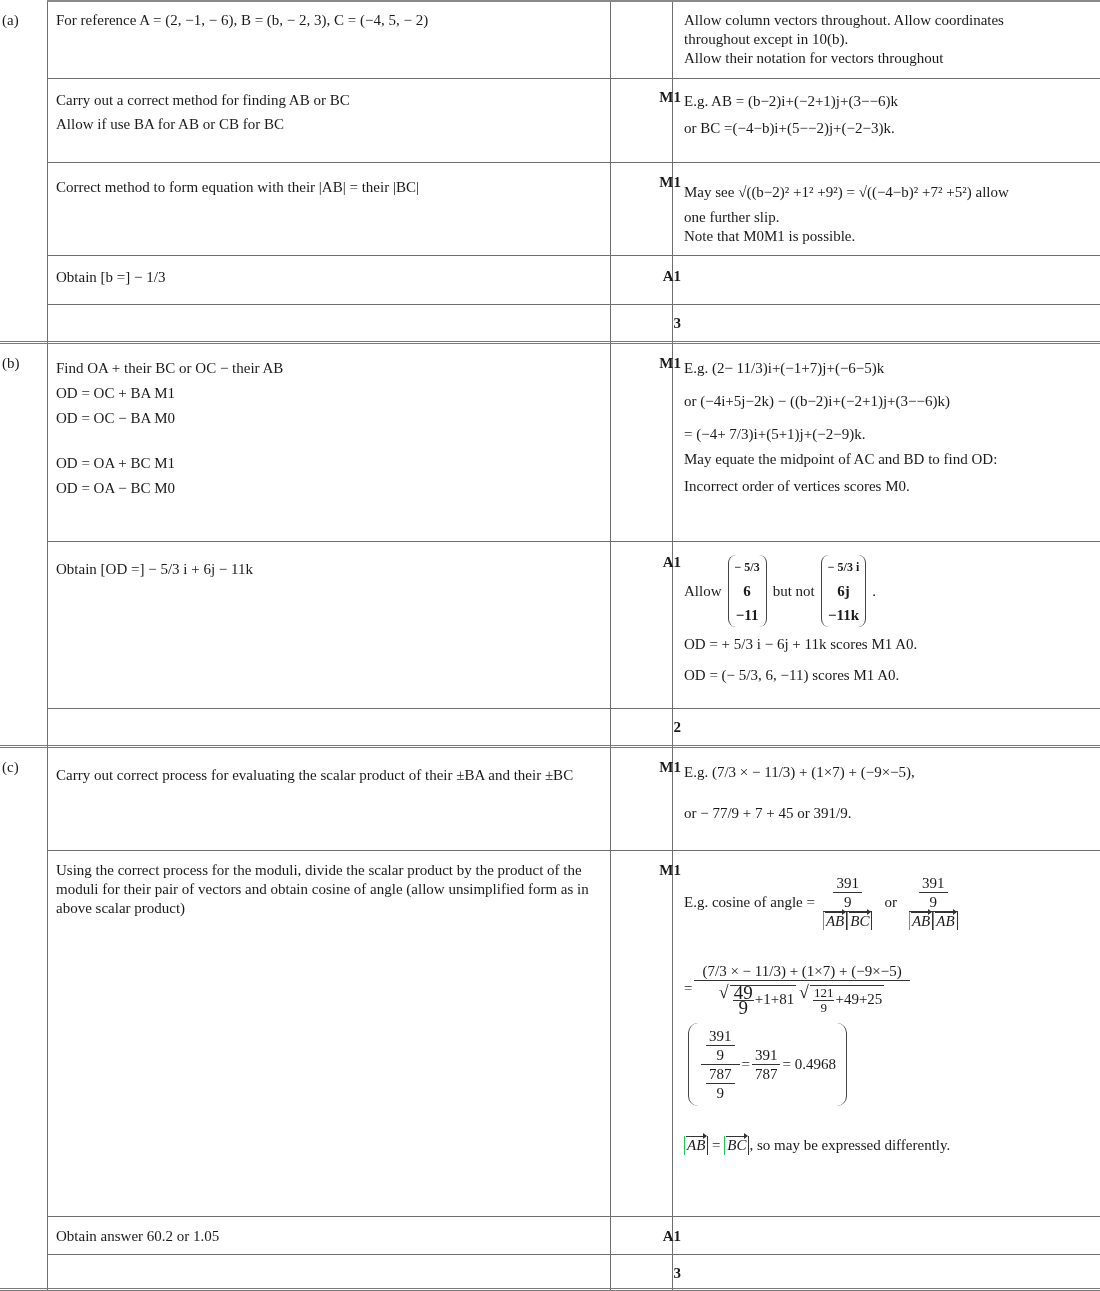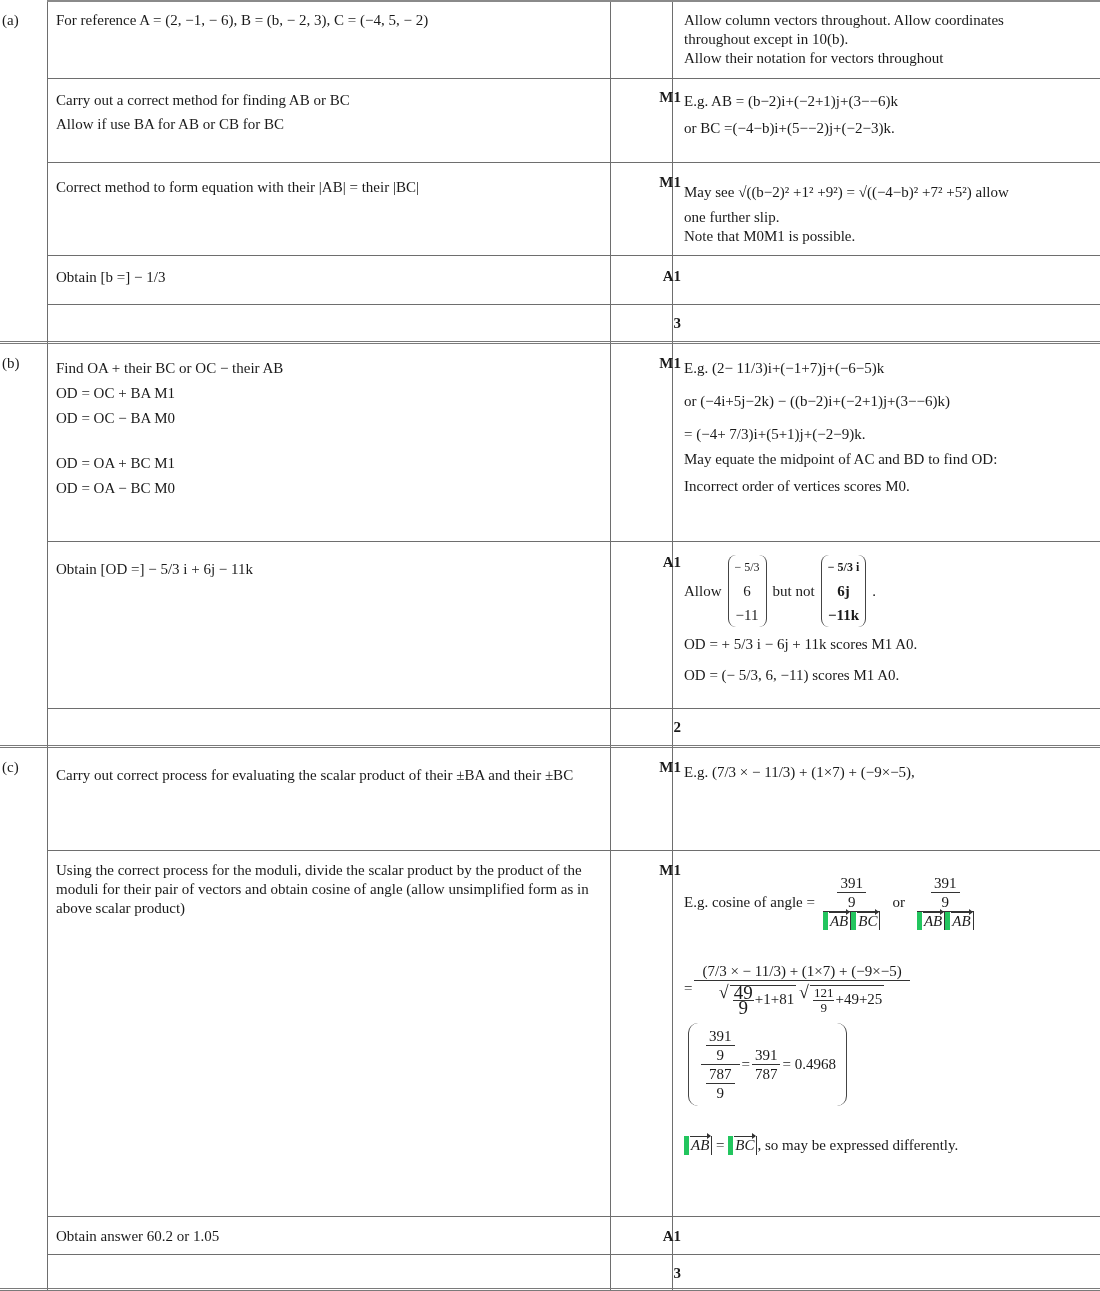--- a/index.html
+++ b/index.html
@@ -17,25 +17,25 @@
   .vec { position: relative; display: inline-block; font-style: italic; }
   .vec::before { content: ""; position: absolute; left: 1px; right: 1px; top: 0px; border-top: 1px solid #333; }
   .vec::after { content: ""; position: absolute; right: 0px; top: -3px; width: 0; height: 0;
                 border-left: 4px solid #333; border-top: 3px solid transparent; border-bottom: 3px solid transparent; }
   .frac { display: inline-block; vertical-align: middle; text-align: center; font-size: 10px; line-height: 10px; margin: 0 1px; }
   .frac > span { display: block; }
   .frac > span:first-child { border-bottom: 1px solid #333; padding: 0 1px; }
   .bigfrac { display: inline-block; vertical-align: middle; text-align: center; font-size: 15px; line-height: 18px; margin: 0 2px; }
   .bigfrac > span { display: block; }
   .bigfrac > span:first-child { border-bottom: 1px solid #333; padding: 0 3px; }
-  .abs { display: inline-block; border-left: 5px solid #22c55e; border-right: 1px solid #333; padding: 0 2px; font-style: italic; }
+  .abs { display: inline-block; border-left: 1px solid #22c55e; border-right: 1px solid #333; padding: 0 2px; font-style: italic; }
   .sqrt { display: inline-block; border-top: 1px solid #333; padding: 0 2px; position: relative; margin-left: 10px; }
   .sqrt::before { content: "√"; position: absolute; left: -11px; top: -3px; font-size: 18px; }
   .colvec { display: inline-flex; flex-direction: column; align-items: center; vertical-align: middle;
-            border-left: 1px solid #444; border-right: 1px solid #444; border-radius: 8px; padding: 0 6px; margin: 0 6px; line-height: 24px; }
+            border-left: 1px solid #444; border-right: 1px solid #444; border-radius: 8px; padding: 0 6px; margin: 0 6px; line-height: 24px; font-weight: bold; }
   .paren-box { display: inline-block; border-left: 1px solid #444; border-right: 1px solid #444; border-radius: 10px; padding: 4px 10px; }
   .line { display: block; white-space: nowrap; }
 </style>
 </head>
 <body>
 
 <div class="vline" style="left:47px; top:0; height:1291px;"></div>
 <div class="vline" style="left:610px; top:0; height:1291px;"></div>
 <div class="vline" style="left:672px; top:0; height:1291px;"></div>
 
@@ -130,20 +130,21 @@
 <div class="cell mk" style="top:718px;">2</div>
 
 <div class="cell part" style="top:758px;">(c)</div>
 
 <div class="cell ans" style="top:763px; width:530px; line-height:24px;">
   <span>Carry out correct process for evaluating the scalar product of their ±BA and their ±BC</span>
 </div>
 <div class="cell mk" style="top:758px;">M1</div>
 <div class="cell gd" style="top:763px;">
   <span class="line">E.g. (7/3 × − 11/3) + (1×7) + (−9×−5),</span>
+  <span class="line" style="margin-top:22px;">or − 77/9 + 7 + 45 or 391/9.</span>
 </div>
 
 <div class="cell ans" style="top:861px; width:545px;">Using the correct process for the moduli, divide the scalar product by the product of the moduli for their pair of vectors and obtain cosine of angle (allow unsimplified form as in above scalar product)</div>
 <div class="cell mk" style="top:861px;">M1</div>
 <div class="cell gd" style="top:862px;">
   <div style="display:flex; align-items:center; white-space:nowrap; height:80px;">
     <span>E.g. cosine of angle =</span>
     <span class="bigfrac" style="margin-left:8px;">
       <span>
         <span class="bigfrac">

